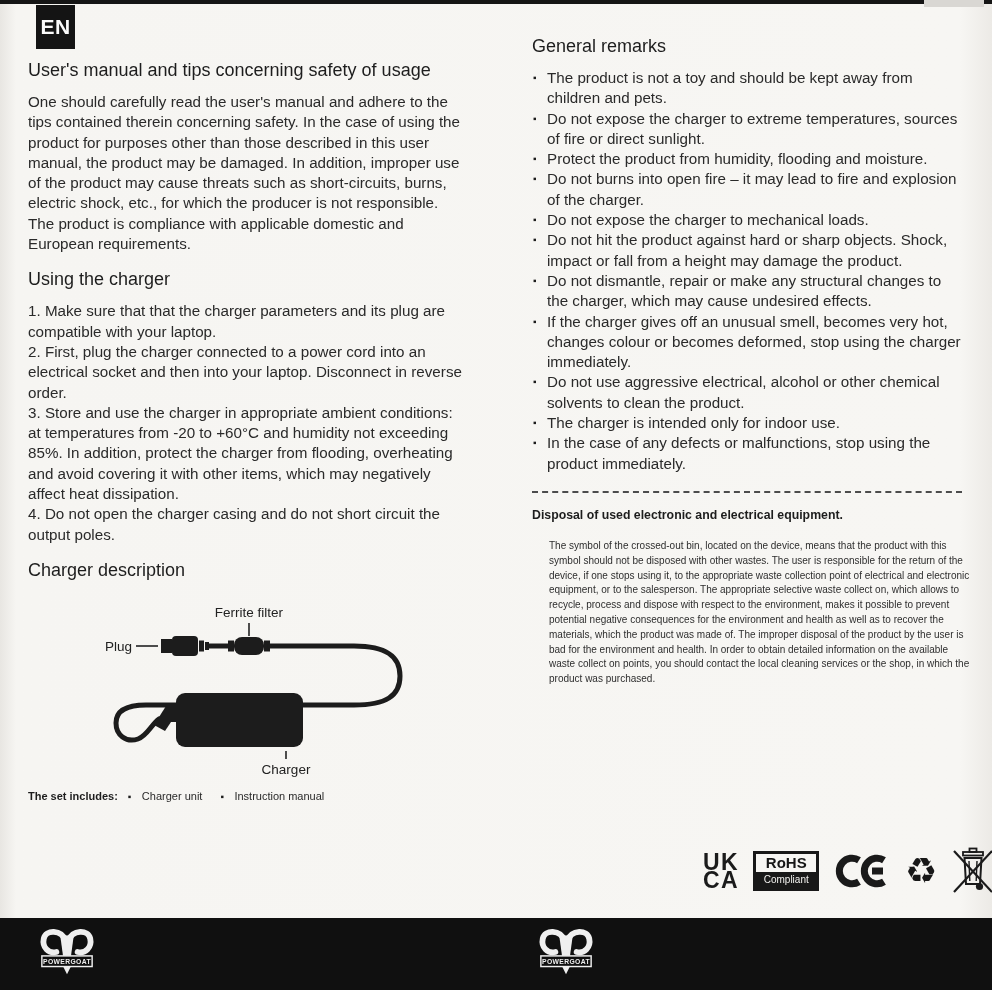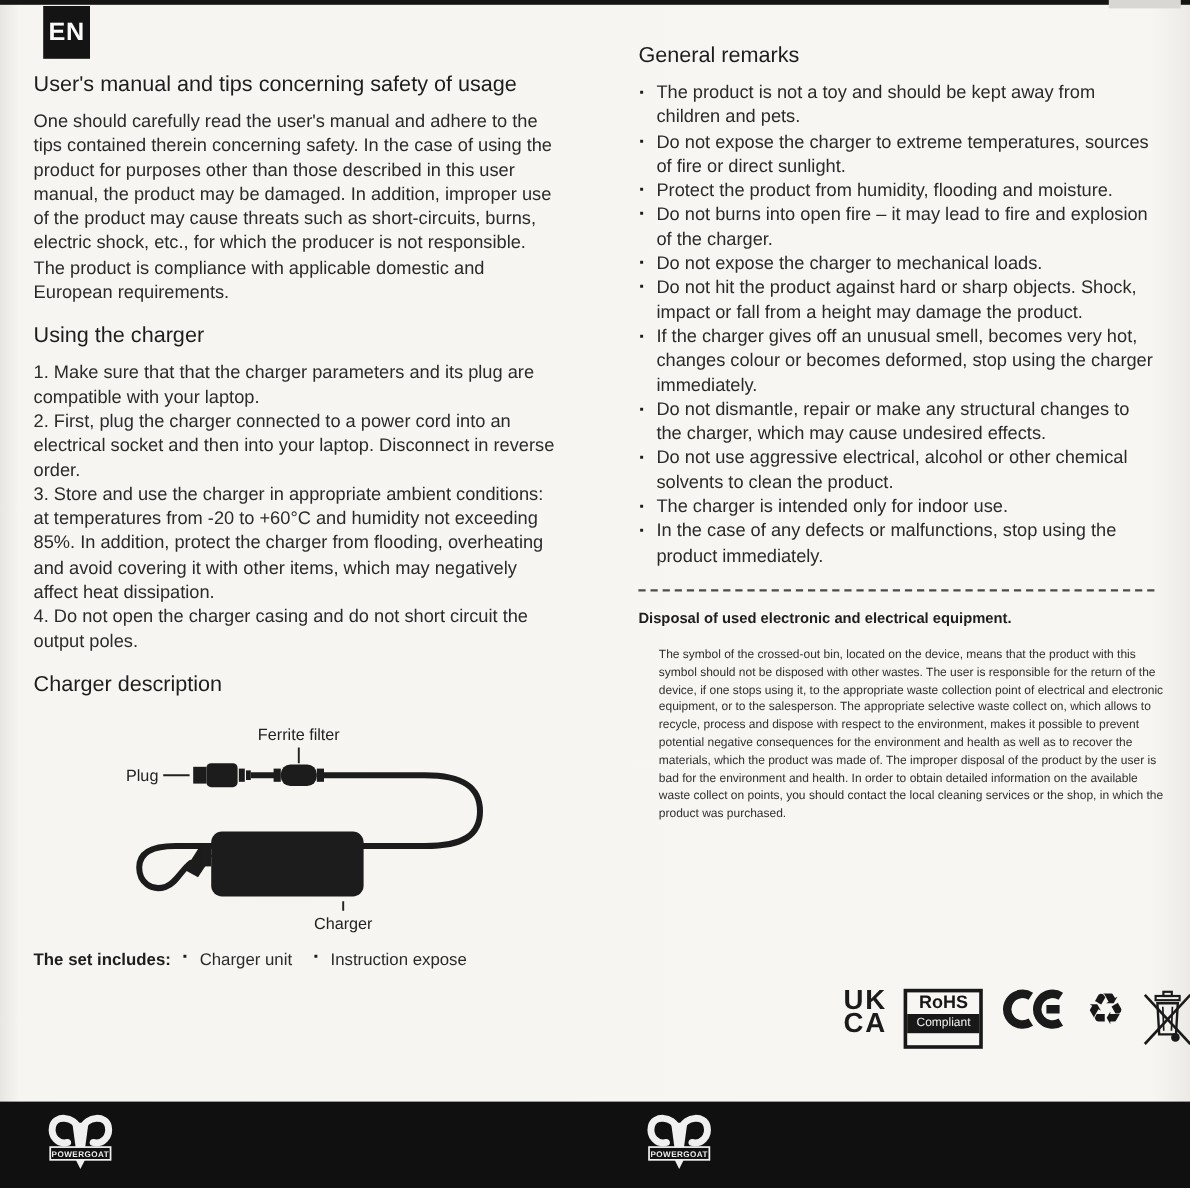--- a/index.html
+++ b/index.html
@@ -21,26 +21,26 @@
   .h.gap{margin-top:15px;}
   .body-text{font-size:15.2px;line-height:20.3px;margin:0;color:#2a2a2a;}
   .steps p{margin:0;}
   .bullets{margin:0;}
   .bullet-item{position:relative;padding-left:15px;font-size:15.2px;line-height:20.3px;color:#2a2a2a;}
   .bullet-item::before{content:"▪";position:absolute;left:1px;top:0;font-size:10px;line-height:20.3px;color:#1d1d1d;}
   .divider{border:0;border-top:2px dashed #4c4c4c;margin:17px 0 0 0;}
   .disposal-title{font-size:12.3px;font-weight:bold;color:#1d1d1d;margin:15px 0 9px 0;}
   .disposal-text{font-size:10px;line-height:14.8px;color:#2e2e2e;margin:17px;width:424px;}
   .diagram-wrap{margin:4px 0 0 74px;}
-  .set-includes{display:flex;align-items:baseline;gap:10px;font-size:14px;color:#2a2a2a;margin-top:2px;}
+  .set-includes{display:flex;align-items:baseline;gap:10px;font-size:11px;color:#2a2a2a;margin-top:2px;}
   .set-includes .label{font-weight:bold;color:#1d1d1d;}
   .set-items{display:flex;gap:18px;}
   .set-item{position:relative;padding-left:14px;}
   .set-item::before{content:"▪";position:absolute;left:0;top:1px;font-size:10px;color:#1d1d1d;}
-  .marks{position:absolute;left:703px;top:824px;height:50px;display:flex;gap:14px;}
+  .marks{position:absolute;left:703px;top:846px;height:50px;display:flex;align-items:center;gap:14px;}
   .ukca{font-size:23px;font-weight:800;line-height:18.5px;letter-spacing:1.5px;color:#1b1b1b;}
   .rohs{border:3px solid #181818;background:#f7f6f3;text-align:center;width:60px;}
   .rohs-top{font-size:15px;font-weight:700;color:#161616;padding:0 3px;line-height:18px;}
   .rohs-bottom{background:#181818;color:#f3f2ef;font-size:10px;line-height:13px;padding:1px 2px 2px;}
   .recycle{font-size:36px;line-height:36px;color:#181818;font-family:"DejaVu Sans",sans-serif;}
   .bottombar{position:absolute;left:0;top:918px;width:992px;height:72px;background:#101010;}
   .brand-logo{position:absolute;top:7px;}
   .brand-logo.one{left:38px;}
   .brand-logo.two{left:537px;}
 </style>
@@ -106,44 +106,44 @@
         <text x="184" y="182" text-anchor="middle" font-size="13.5" fill="#222">Charger</text>
       </svg>
     </div>
 
     <div class="set-includes">
       <span class="label">The set includes:</span>
       <span class="set-items">
 
           <span class="set-item">Charger unit</span>
 
-          <span class="set-item">Instruction expose</span>
+          <span class="set-item">Instruction manual</span>
         </span>
     </div>
   </div>
 
   <div class="col-right">
     <p class="h">General remarks</p>
     <div class="bullets">
 
         <div class="bullet-item">The product is not a toy and should be kept away from children and pets.</div>
 
         <div class="bullet-item">Do not expose the charger to extreme temperatures, sources of fire or direct sunlight.</div>
 
         <div class="bullet-item">Protect the product from humidity, flooding and moisture.</div>
 
         <div class="bullet-item">Do not burns into open fire – it may lead to fire and explosion of the charger.</div>
 
         <div class="bullet-item">Do not expose the charger to mechanical loads.</div>
 
         <div class="bullet-item">Do not hit the product against hard or sharp objects. Shock, impact or fall from a height may damage the product.</div>
 
+        <div class="bullet-item">Do not dismantle, repair or make any structural changes to the charger, which may cause undesired effects.</div>
+
         <div class="bullet-item">If the charger gives off an unusual smell, becomes very hot, changes colour or becomes deformed, stop using the charger immediately.</div>
-
-        <div class="bullet-item">Do not dismantle, repair or make any structural changes to the charger, which may cause undesired effects.</div>
 
         <div class="bullet-item">Do not use aggressive electrical, alcohol or other chemical solvents to clean the product.</div>
 
         <div class="bullet-item">The charger is intended only for indoor use.</div>
 
         <div class="bullet-item">In the case of any defects or malfunctions, stop using the product immediately.</div>
       </div>
 
     <hr class="divider">
 

